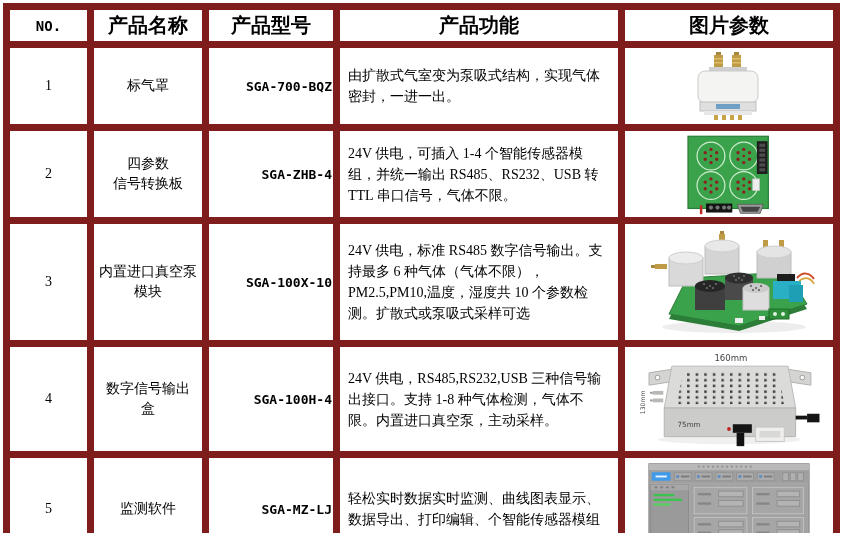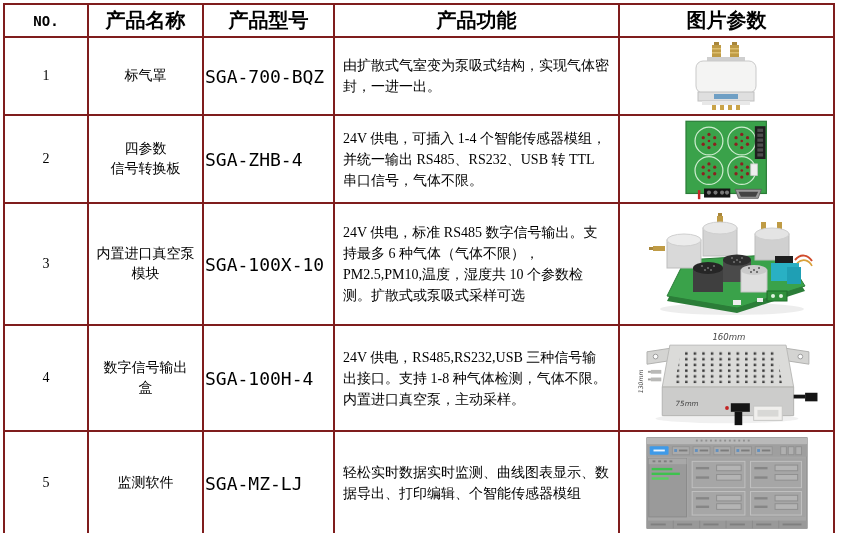--- a/index.html
+++ b/index.html
@@ -1,24 +1,24 @@
 <!DOCTYPE html>
 <html><head>
 <meta charset="utf-8">
 <style>
   html,body{margin:0;padding:0;background:#ffffff;}
   body{width:846px;height:533px;font-family:"Liberation Serif","DejaVu Serif",serif;color:#000;}
   table.product-table{border-collapse:collapse;table-layout:fixed;margin:3px 0 0 3px;}
-  .product-table th,.product-table td{border:2px solid #7f1d1d;vertical-align:middle;overflow:hidden;}
+  .product-table th,.product-table td{border:7px solid #7f1d1d;vertical-align:middle;overflow:hidden;}
   .product-table th{font-weight:bold;font-size:20px;text-align:center;padding:2px;}
   td.c-no{ text-align:center;font-size:14px;}
   td.c-name{text-align:center;font-size:14px;line-height:20px;white-space:pre-line;padding:14px 4px;}
-  td.c-model{text-align:left;font-size:18px;font-family:"DejaVu Sans Mono","Liberation Mono",monospace;}
+  td.c-model{text-align:right;font-size:13px;font-family:"DejaVu Sans Mono","Liberation Mono",monospace;font-weight:bold;}
   td.c-func{text-align:left;font-size:14px;line-height:21px;padding:4px 8px;margin-left:28px;}
-  td.c-img{text-align:center;padding:2px;font-style:italic;}
+  td.c-img{text-align:center;padding:2px;}
   th.h-no{font-family:"DejaVu Sans Mono","Liberation Mono",monospace;font-size:14px;}
   svg{display:block;margin:0 auto;}
   .dim-label{font-family:"DejaVu Sans","Liberation Sans",sans-serif;fill:#444;}
 </style>
 </head>
 <body>
 
 <table class="product-table">
   <colgroup>
     <col style="width:84px">

